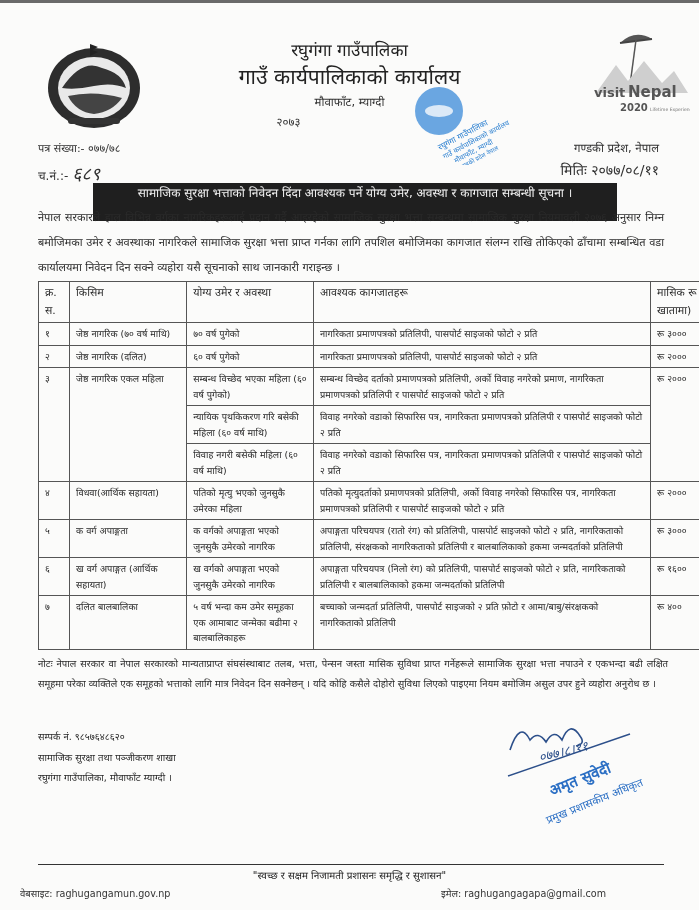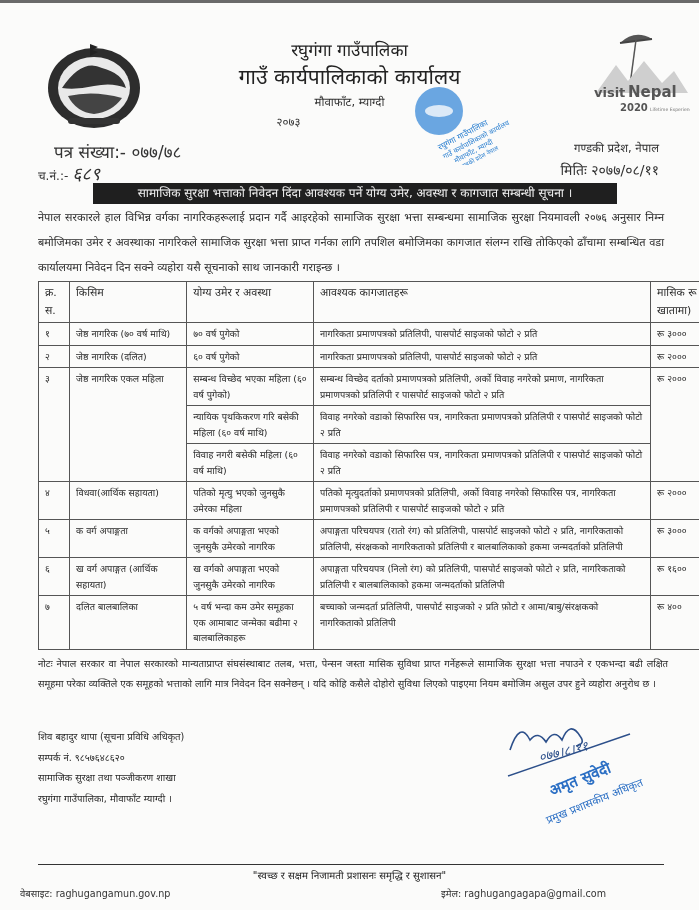--- a/index.html
+++ b/index.html
@@ -10,27 +10,27 @@
     color: #2a2a2a;
   }
   .topline { position: absolute; left: 0; top: 0; width: 699px; height: 3px; background: #6a6a6a; }
   .emblem { position: absolute; left: 42px; top: 38px; width: 104px; height: 92px; }
   .visit { position: absolute; left: 590px; top: 25px; width: 100px; height: 100px; }
   .head-line1 { position: absolute; left: 0; width: 699px; top: 38px; text-align: center; font-size: 17px; color: #222; }
   .head-line2 { position: absolute; left: 0; width: 699px; top: 62px; text-align: center; font-size: 21px; color: #222; }
   .head-line3 { position: absolute; left: 0; width: 699px; top: 94px; text-align: center; font-size: 11.5px; color: #333; }
   .head-line4 { position: absolute; left: 0; width: 577px; top: 114px; text-align: center; font-size: 11.5px; color: #333; }
   .stamp { position: absolute; left: 407px; top: 85px; width: 120px; height: 80px; }
-  .ref { position: absolute; left: 54px; top: 140px; font-size: 17px; color: #333; }
+  .ref { position: absolute; left: 38px; top: 140px; font-size: 11px; color: #333; }
   .chalani { position: absolute; left: 38px; top: 161px; font-size: 12px; color: #333; }
   .chalani .hw { font-size: 18px; font-family: "DejaVu Serif", serif; color: #333; font-style: italic; }
   .province { position: absolute; right: 40px; top: 140px; font-size: 11.5px; color: #333; }
   .date { position: absolute; right: 40px; top: 160px; font-size: 14px; color: #333; }
   .title-bar {
-    position: absolute; left: 93px; top: 183px; width: 524px; height: 21px;
+    position: absolute; left: 93px; top: 183px; width: 524px; height: 38px;
     background: #1f1f1f; color: #f2f2f2; font-size: 12px; line-height: 21px; text-align: center;
   }
   .intro { position: absolute; left: 38px; top: 205px; width: 626px; font-size: 11px; line-height: 25px; color: #2a2a2a; text-align: justify; }
   table.main {
     position: absolute; left: 38px; top: 281px; width: 698px;
     border-collapse: collapse; font-size: 9.3px; color: #2a2a2a; table-layout: fixed;
   }
   table.main td, table.main th {
     border: 1px solid #555; vertical-align: top; padding: 3px 6px; line-height: 15.5px; text-align: left; font-weight: normal;
   }
@@ -182,21 +182,20 @@
       <td>५ वर्ष भन्दा कम उमेर समूहका एक आमाबाट जन्मेका बढीमा २ बालबालिकाहरू</td>
       <td>बच्चाको जन्मदर्ता प्रतिलिपी, पासपोर्ट साइजको २ प्रति फ़ोटो र आमा/बाबु/संरक्षकको नागरिकताको प्रतिलिपी</td>
       <td>रू ४००</td>
     </tr>
   </tbody>
 </table>
 
 <div class="note">नोटः नेपाल सरकार वा नेपाल सरकारको मान्यताप्राप्त संघसंस्थाबाट तलब, भत्ता, पेन्सन जस्ता मासिक सुविधा प्राप्त गर्नेहरूले सामाजिक सुरक्षा भत्ता नपाउने र एकभन्दा बढी लक्षित समूहमा परेका व्यक्तिले एक समूहको भत्ताको लागि मात्र निवेदन दिन सक्नेछन् । यदि कोहि कसैले दोहोरो सुविधा लिएको पाइएमा नियम बमोजिम असुल उपर हुने व्यहोरा अनुरोध छ ।</div>
 
 <div class="contact">
-  <div>शिव बहादुर थापा (सूचना प्रविधि अधिकृत)</div>
   <div>सम्पर्क नं. ९८५७६४८६२०</div>
   <div>सामाजिक सुरक्षा तथा पञ्जीकरण शाखा</div>
   <div>रघुगंगा गाउँपालिका, मौवाफाँट म्याग्दी ।</div>
 </div>
 
 <svg class="sign" viewBox="0 0 200 130">
   <path d="M20 50 Q30 20 40 40 Q48 30 56 42 Q64 28 72 40 Q80 20 90 36 Q96 44 86 46" fill="none" stroke="#2c4f8a" stroke-width="1.6"></path>
   <line x1="18" y1="76" x2="140" y2="34" stroke="#2c4f8a" stroke-width="1.4"></line>
   <text x="50" y="62" font-size="13" fill="#2c4f8a" font-style="italic" font-family="DejaVu Serif, serif" transform="rotate(-14 50 62)">०७७।८।११</text>
   <text x="62" y="96" font-size="15" font-weight="bold" fill="#2b6fc4" font-family="DejaVu Sans, sans-serif" transform="rotate(-22 62 96)">अमृत सुवेदी</text>

